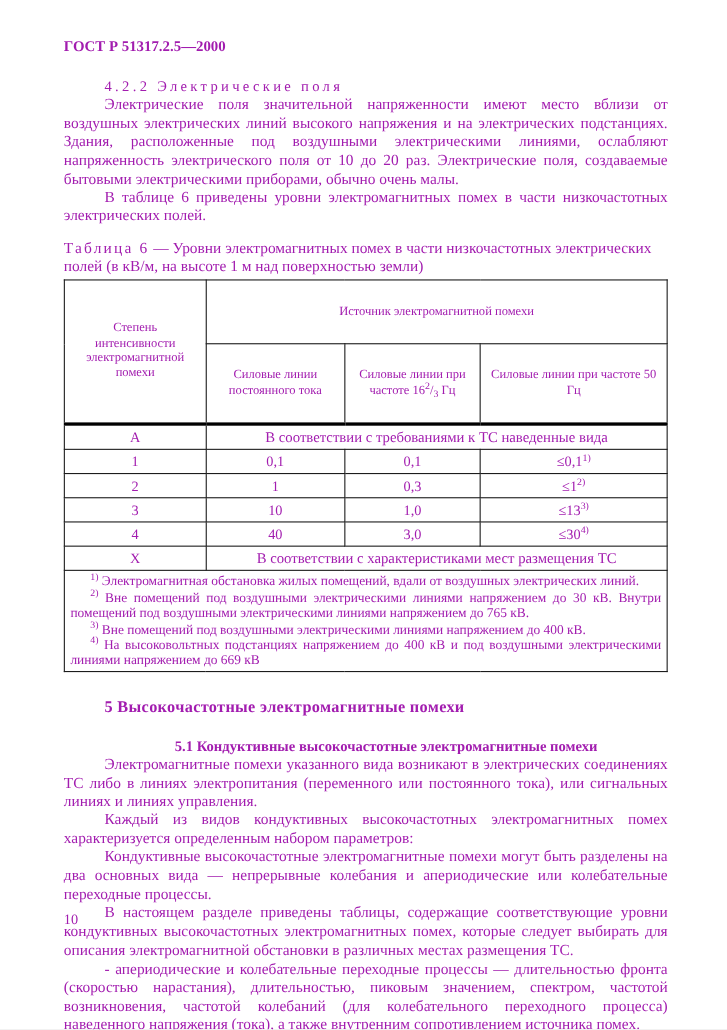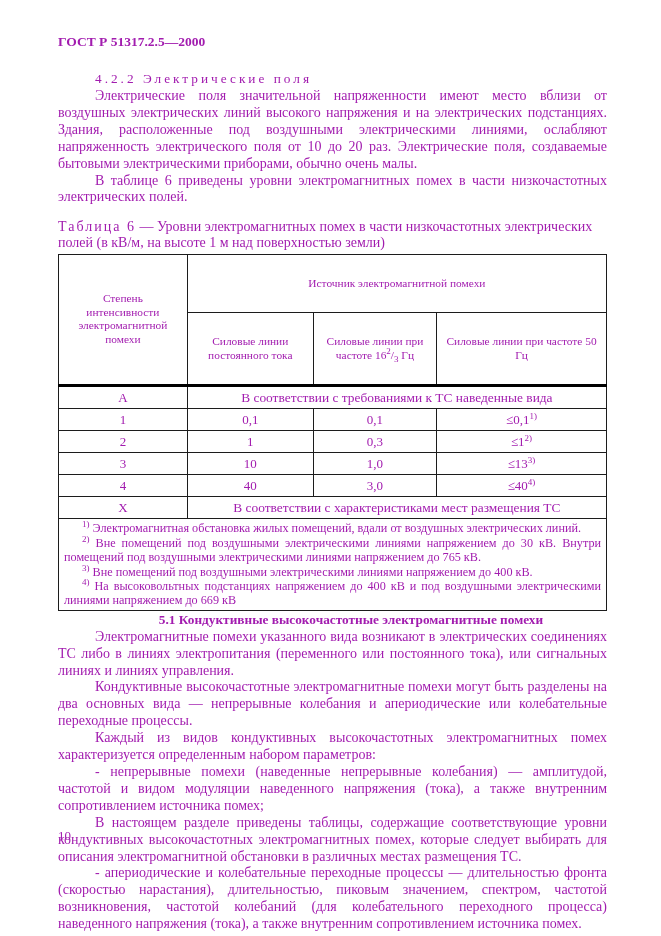--- a/index.html
+++ b/index.html
@@ -158,40 +158,40 @@
       <tr>
         <td>3</td>
         <td>10</td>
         <td>1,0</td>
         <td><span>≤13</span><sup>3)</sup></td>
       </tr>
       <tr>
         <td>4</td>
         <td>40</td>
         <td>3,0</td>
-        <td><span>≤40</span><sup>4)</sup></td>
+        <td><span>≤30</span><sup>4)</sup></td>
       </tr>
       <tr>
         <td>Х</td>
         <td colspan="3" class="span-cell">В соответствии с характеристиками мест размещения ТС</td>
       </tr>
       <tr>
         <td colspan="4" class="fncell">
           <p class="fn"><sup>1)</sup><span> Электромагнитная обстановка жилых помещений, вдали от воздушных электрических линий.</span></p>
           <p class="fn"><sup>2)</sup><span> Вне помещений под воздушными электрическими линиями напряжением до 30 кВ. Внутри помещений под воздушными электрическими линиями напряжением до 765 кВ.</span></p>
           <p class="fn"><sup>3)</sup><span> Вне помещений под воздушными электрическими линиями напряжением до 400 кВ.</span></p>
           <p class="fn"><sup>4)</sup><span> На высоковольтных подстанциях напряжением до 400 кВ и под воздушными электрическими линиями напряжением до 669 кВ</span></p>
         </td>
       </tr>
     </tbody>
   </table>
 
+  <p class="h-sec5">5 Высокочастотные электромагнитные помехи</p>
   <p class="h-sec51">5.1 Кондуктивные высокочастотные электромагнитные помехи</p>
   <p class="body">Электромагнитные помехи указанного вида возникают в электрических соединениях ТС либо в линиях электропитания (переменного или постоянного тока), или сигнальных линиях и линиях управления.</p>
+  <p class="body">Каждый из видов кондуктивных высокочастотных электромагнитных помех характеризуется определенным набором параметров:</p>
   <p class="body">Кондуктивные высокочастотные электромагнитные помехи могут быть разделены на два основных вида — непрерывные колебания и апериодические или колебательные переходные процессы.</p>
-  <p class="body">Каждый из видов кондуктивных высокочастотных электромагнитных помех характеризуется определенным набором параметров:</p>
-  <p class="body">- непрерывные помехи (наведенные непрерывные колебания) — амплитудой, частотой и видом модуляции наведенного напряжения (тока), а также внутренним сопротивлением источника помех;</p>
   <p class="body">В настоящем разделе приведены таблицы, содержащие соответствующие уровни кондуктивных высокочастотных электромагнитных помех, которые следует выбирать для описания электромагнитной обстановки в различных местах размещения ТС.</p>
   <p class="body">- апериодические и колебательные переходные процессы — длительностью фронта (скоростью нарастания), длительностью, пиковым значением, спектром, частотой возникновения, частотой колебаний (для колебательного переходного процесса) наведенного напряжения (тока), а также внутренним сопротивлением источника помех.</p>
   <p class="h-sec511">5.1.1 Наведенные напряжения (токи) (незатухающие колебания)</p>
 
   <div class="page-number">10</div>
 </div>
 
 </body></html>

